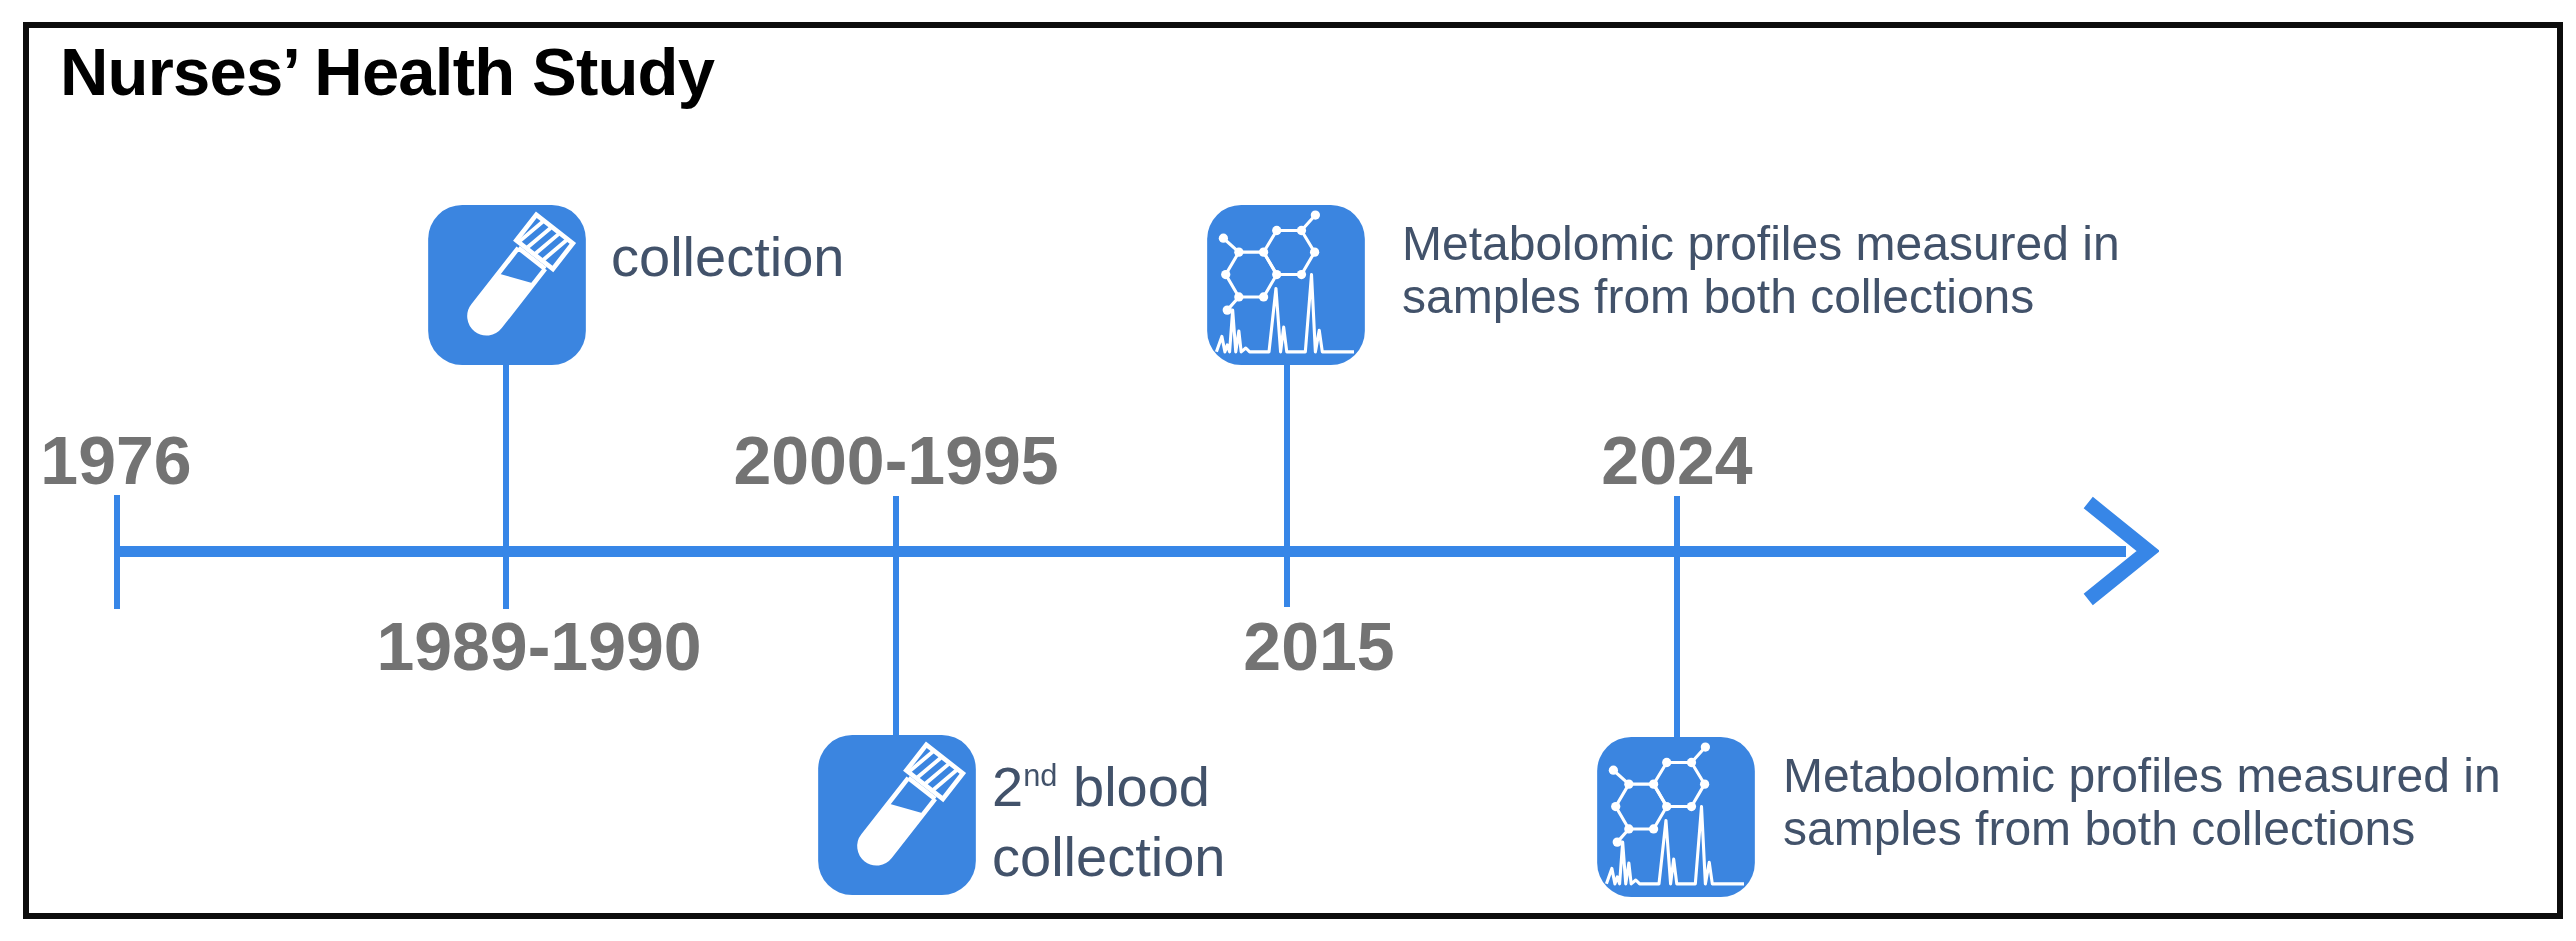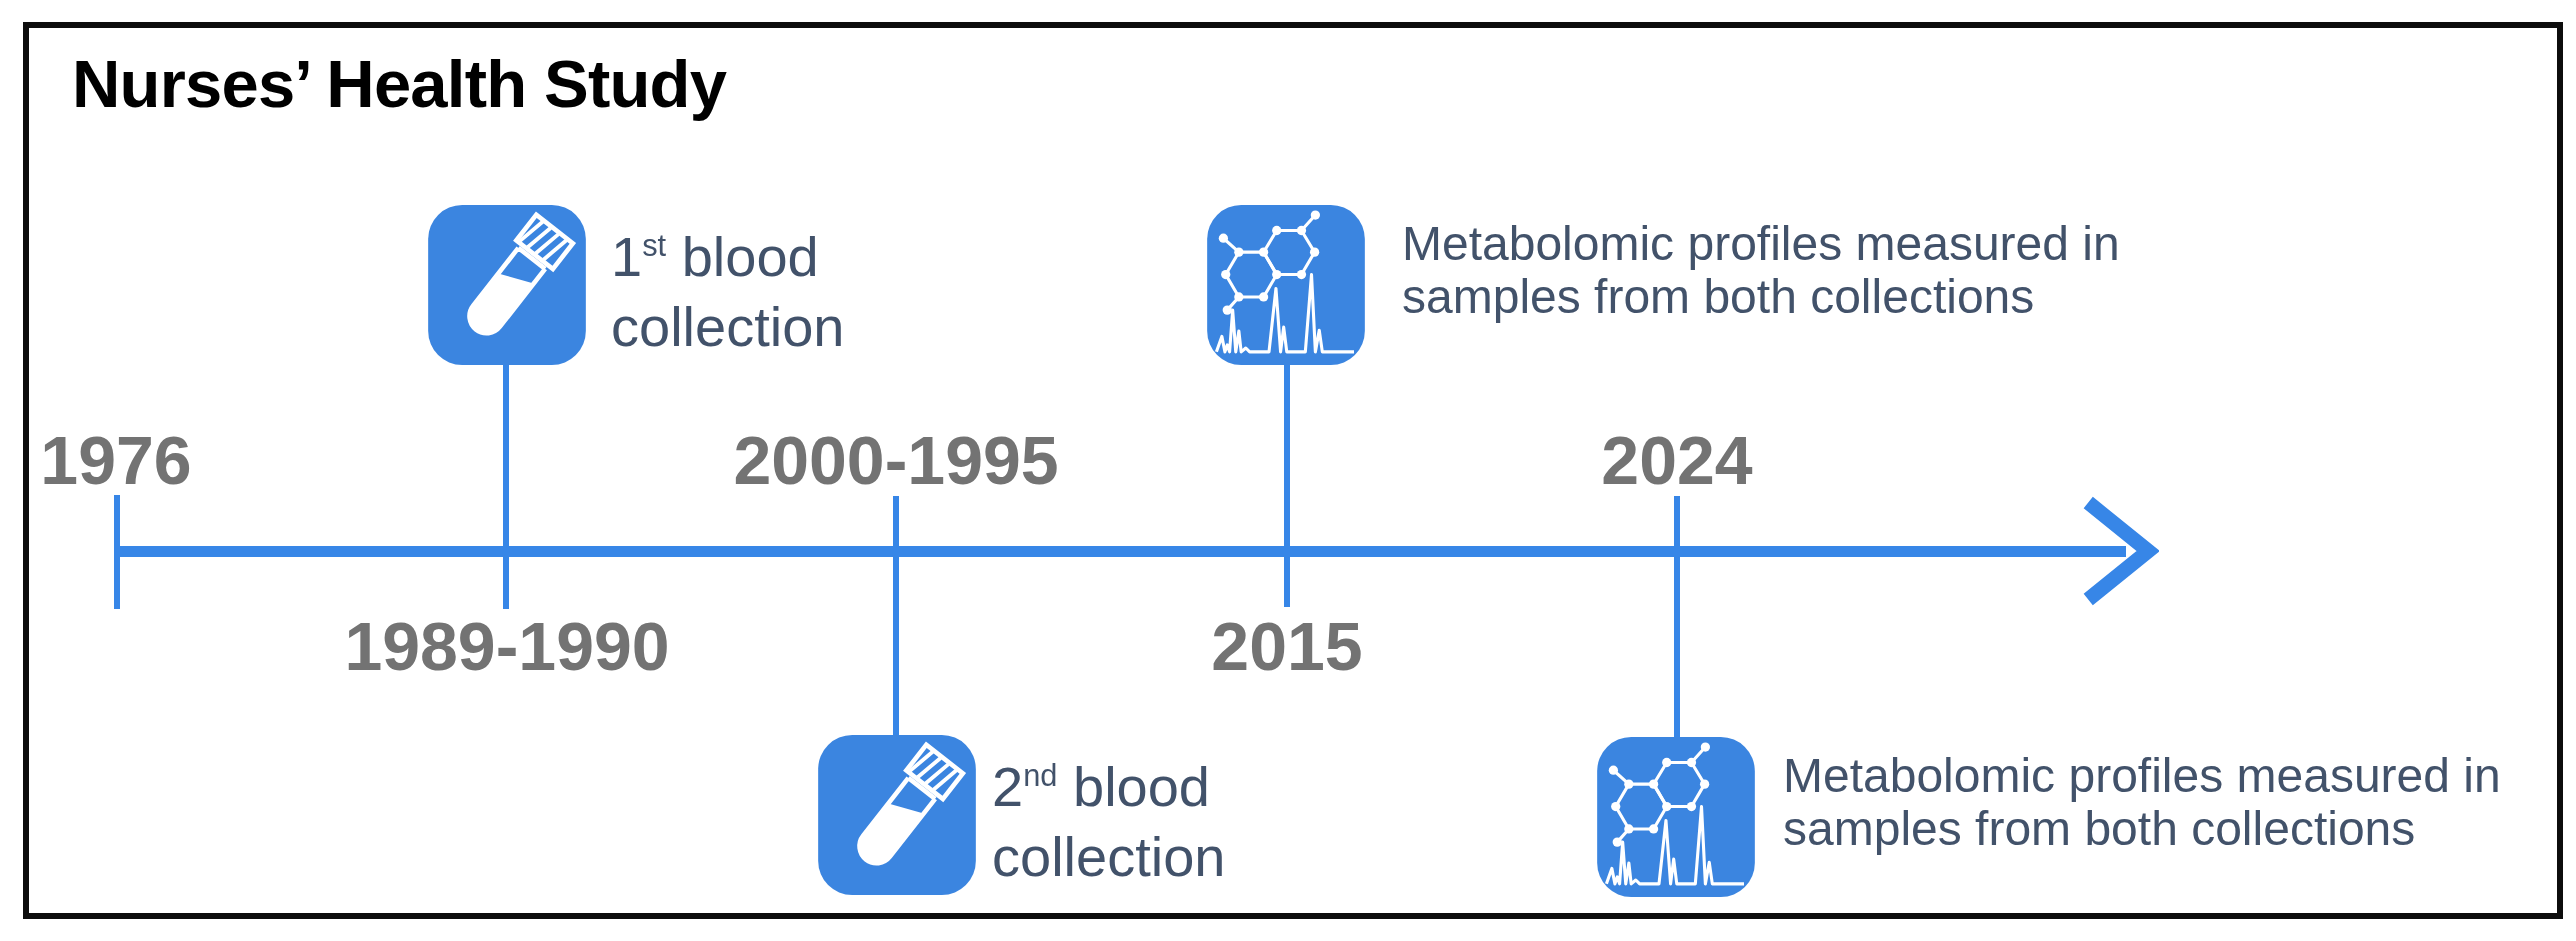--- a/index.html
+++ b/index.html
@@ -8,34 +8,34 @@
     width:2576px;height:941px;
     font-family:"Liberation Sans", sans-serif;
     overflow:hidden;
   }
   .abs{position:absolute;}
   .frame{
     left:23px;top:21.7px;width:2540px;height:897px;
     border:6.2px solid #0d0d0d;box-sizing:border-box;background:#ffffff;
   }
   .title{
-    left:56px;top:29px;margin:16px;
+    left:56px;top:29px;margin:4px;
     font-size:67px;font-weight:bold;color:#000000;line-height:1.15;
     letter-spacing:-0.8px;white-space:nowrap;
   }
   .tl-line{
     left:118px;top:546px;width:2008px;height:10.8px;background:#3786e7;
   }
   .stem{width:6.2px;background:#3786e7;}
   .year{
     font-size:68px;font-weight:bold;color:#737373;line-height:1;
     transform:translateX(-50%);white-space:nowrap;
   }
   .year.above{top:426px;}
-  .year.below{top:612px;}
+  .year.below{top:612px;margin-left:32px;}
   .cap{color:#42526a;}
   .cap.big{font-size:56px;line-height:70px;}
   .cap.small{font-size:48px;line-height:53px;}
   .cap sup{font-size:55%;line-height:0;}
   .pre{white-space:pre;}
   .icon{width:158px;height:160px;}
 </style>
 </head>
 <body>
 
@@ -64,21 +64,20 @@
   <rect x="0" y="0" width="204" height="207" rx="44" fill="#3b85e0"></rect>
   <g transform="rotate(38 102 110)">
     <rect x="72" y="10" width="60" height="42" fill="none" stroke="#ffffff" stroke-width="6"></rect>
     <path d="M84 12 L76 50 M97 12 L89 50 M110 12 L102 50 M123 12 L115 50" stroke="#ffffff" stroke-width="5" fill="none"></path>
     <path d="M80 58 L124 58 M80 58 L80 153 A22 22 0 0 0 124 153 L124 58" fill="none" stroke="#ffffff" stroke-width="6"></path>
     <path d="M80 100 L124 82 L124 153 A22 22 0 0 1 80 153 Z" fill="#ffffff" stroke="none"></path>
   </g>
 </svg>
 
 <div class="abs cap big" style="left:611px;top:222px">
-  <div><span>1</span><sup>st</sup><span class="pre"> blood</span></div>
   <div>collection</div>
 </div>
 
 <svg class="abs icon" style="left:1207px;top:205px" viewBox="0 0 204 207">
   <rect x="0" y="0" width="204" height="207" rx="44" fill="#3b85e0"></rect>
   <g stroke="#ffffff" stroke-width="4" fill="none">
     <polygon points="90,33 122,33 139,61 122,90 90,90 73,61"></polygon>
     <polygon points="73,61 90,90 73,119 41,119 24,90 41,61"></polygon>
     <path d="M122,33 L140,13 M41,61 L21,43 M41,119 L26,136"></path>
   </g>

